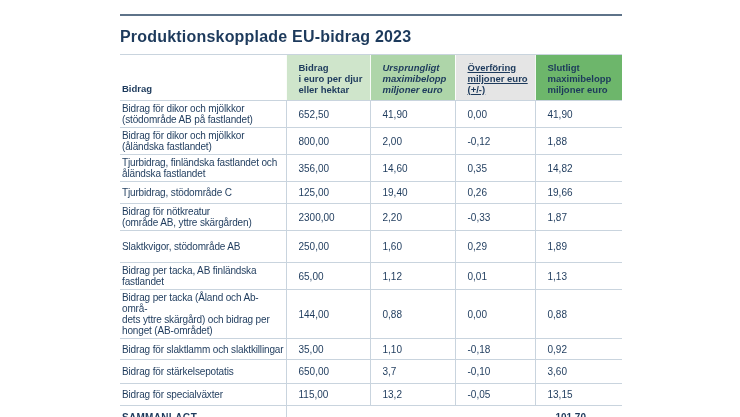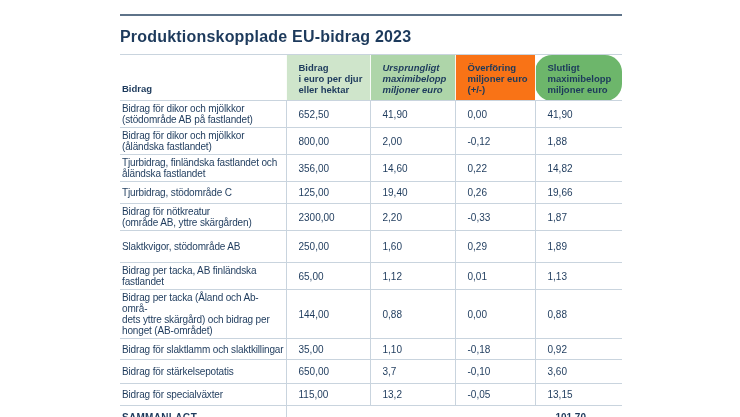--- a/index.html
+++ b/index.html
@@ -107,24 +107,24 @@
     </colgroup>
     <thead>
       <tr>
         <th class="lbl-col">Bidrag</th>
         <th class="green" style="background: rgb(207, 229, 203);">Bidrag
 i euro per djur
 eller hektar</th>
         <th class="green" style="background: rgb(174, 213, 169); font-style: italic;">Ursprungligt
 maximibelopp
 miljoner euro</th>
-        <th class="green" style="background: #f97316;">Överföring
+        <th class="green" style="background: #e5e5e5; text-decoration: underline;">Överföring
 miljoner euro
 (+/-)</th>
-        <th class="green" style="background: rgb(109, 182, 107); border-radius: 17px;">Slutligt
+        <th class="green" style="background: rgb(109, 182, 107);">Slutligt
 maximibelopp
 miljoner euro</th>
       </tr>
     </thead>
     <tbody>
       <tr>
         <td class="lbl">Bidrag för dikor och mjölkkor
 (stödområde AB på fastlandet)</td>
         <td class="val">652,50</td>
         <td class="val">41,90</td>
@@ -137,21 +137,21 @@
         <td class="val">800,00</td>
         <td class="val">2,00</td>
         <td class="val">-0,12</td>
         <td class="val">1,88</td>
       </tr>
       <tr>
         <td class="lbl">Tjurbidrag, finländska fastlandet och
 åländska fastlandet</td>
         <td class="val">356,00</td>
         <td class="val">14,60</td>
-        <td class="val">0,22</td>
+        <td class="val">0,35</td>
         <td class="val">14,82</td>
       </tr>
       <tr>
         <td class="lbl">Tjurbidrag, stödområde C</td>
         <td class="val">125,00</td>
         <td class="val">19,40</td>
         <td class="val">0,26</td>
         <td class="val">19,66</td>
       </tr>
       <tr>

